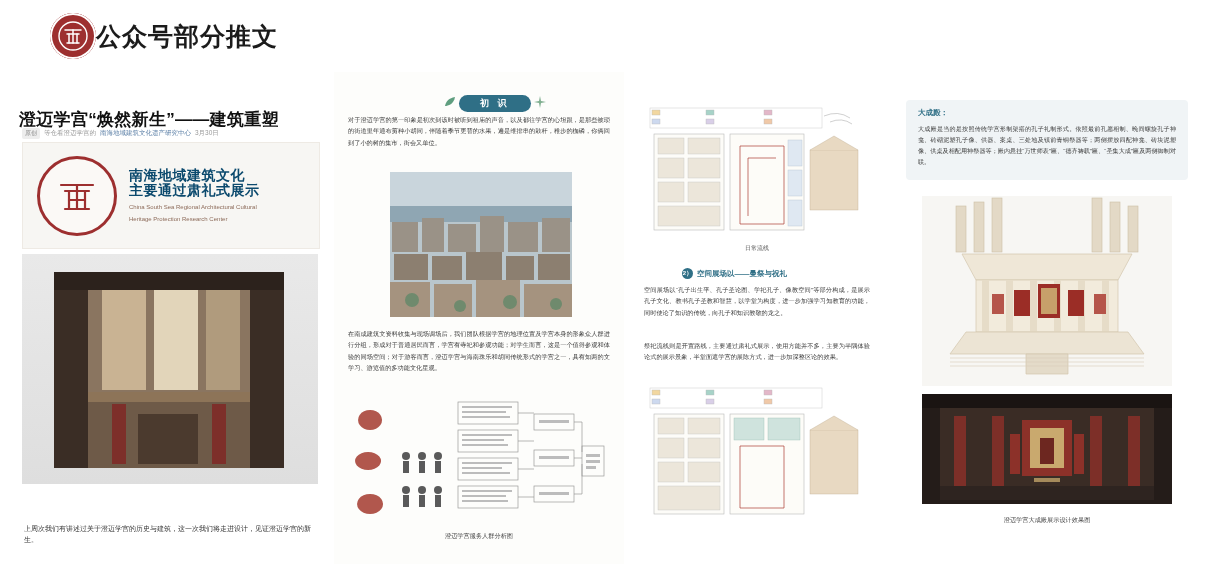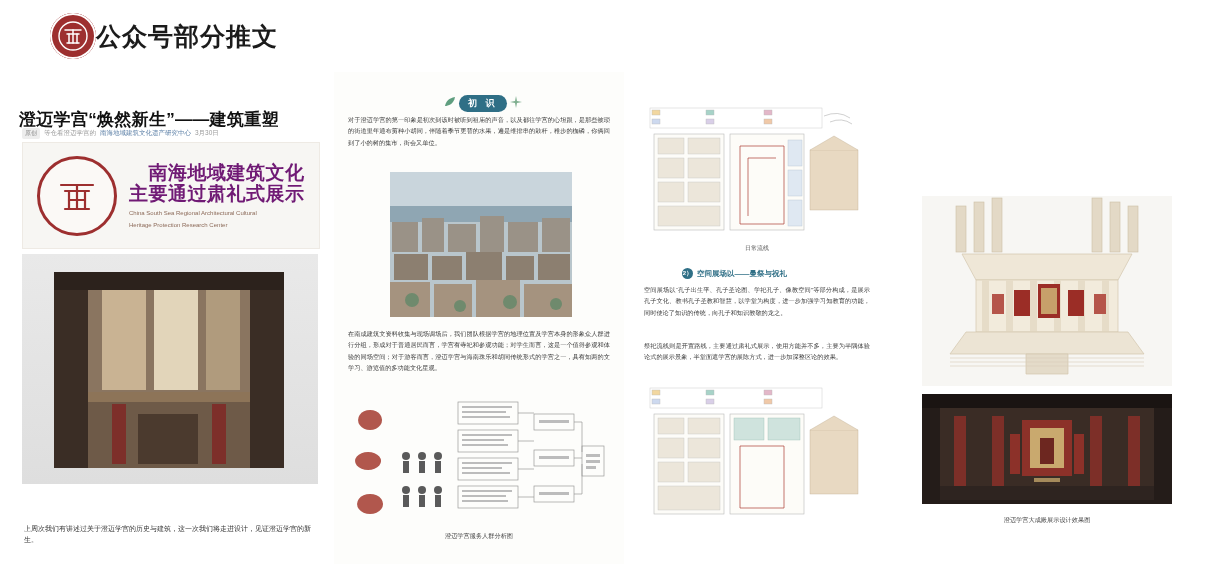--- a/index.html
+++ b/index.html
@@ -59,21 +59,21 @@
     background:#f7f6f3;border:1px solid #eeeae4;
     display:flex;align-items:center;
   }
   .c1 .banner .seal{
     margin-left:14px;width:74px;height:74px;border-radius:50%;
     border:3px solid #9d2f2f;display:flex;align-items:center;justify-content:center;
     flex:none;background:#fbf9f6;
   }
   .c1 .banner .btext{margin-left:12px;}
   .c1 .banner .bt-cn{
-    font-size:19px;font-weight:bold;color:#701a75;line-height:1.12;letter-spacing:.5px;text-align:right;
+    font-size:14px;font-weight:bold;color:#0c4a6e;line-height:1.12;letter-spacing:.5px;
   }
   .c1 .banner .bt-en{
     margin-top:4px;font-size:6px;color:#8d6b5a;line-height:1.35;
   }
   .c1 .photo{
     position:absolute;left:8px;top:182px;width:296px;height:230px;
     background:linear-gradient(#e9e9e9,#dedede);
     overflow:hidden;
   }
   .c1 .photo-inner{position:absolute;left:32px;top:18px;width:230px;height:196px;overflow:hidden;background:#4a3a30;}
@@ -81,21 +81,21 @@
     position:absolute;left:10px;top:452px;width:294px;font-size:7px;color:#333;line-height:1.5;
   }
 
   
   .c2{left:334px;width:290px;background:#fdfdfb;}
   .c2 .pill{
     position:absolute;left:110px;top:22px;display:flex;align-items:center;gap:3px;
   }
   .c2 .pill .badge{
     background:#2f6f86;color:#fff;font-size:9px;font-weight:bold;border-radius:9px;
-    padding:2px 9px;letter-spacing:3px;
+    padding:2px 21px;letter-spacing:3px;
   }
   .c2 .para{
     position:absolute;font-size:6.2px;color:#3a3a3a;line-height:1.85;text-align:justify;
   }
   .c2 .p1{left:14px;top:42px;width:262px;}
   .c2 .cityimg{
     position:absolute;left:56px;top:100px;width:182px;height:145px;overflow:hidden;
     background:#8fa7b5;
   }
   .c2 .p2{left:14px;top:256px;width:262px;}
@@ -436,20 +436,24 @@
               <rect x="166" y="44" width="48" height="64"></rect>
               <path d="M166 44 L190 30 L214 44"></path>
             </g>
           </svg>
         </div>
       </div>
     </div>
 
     <div class="col c4">
       <div class="col-inner">
+        <div class="note">
+          <div class="nt">大成殿：</div>
+          <div class="np">大成殿是当的是按照传统学宫形制架搭的孔子礼制形式。依照最前孔愿相制、晚间螺旋孔子神龛、砖砌泥塑孔子像、供器、案桌、三处地及镇前青铜祭器等；两侧摆放四配神龛、砖块泥塑像、供桌及相配用神祭器等；殿内悬挂“万世师表”匾、“德齐祷载”匾、“圣集大成”匾及两侧御制对联。</div>
+        </div>
 
         <div class="r3d">
           <svg width="250" height="190" viewBox="0 0 250 190" aria-hidden="true">
             <rect x="0" y="0" width="250" height="190" fill="#f7f6f3"></rect>
 
             <g fill="#e3d9c6" stroke="#cdbfa6" stroke-width=".6">
               <rect x="34" y="10" width="10" height="46"></rect>
               <rect x="52" y="6" width="10" height="50"></rect>
               <rect x="70" y="2" width="10" height="54"></rect>
               <rect x="170" y="2" width="10" height="54"></rect>

